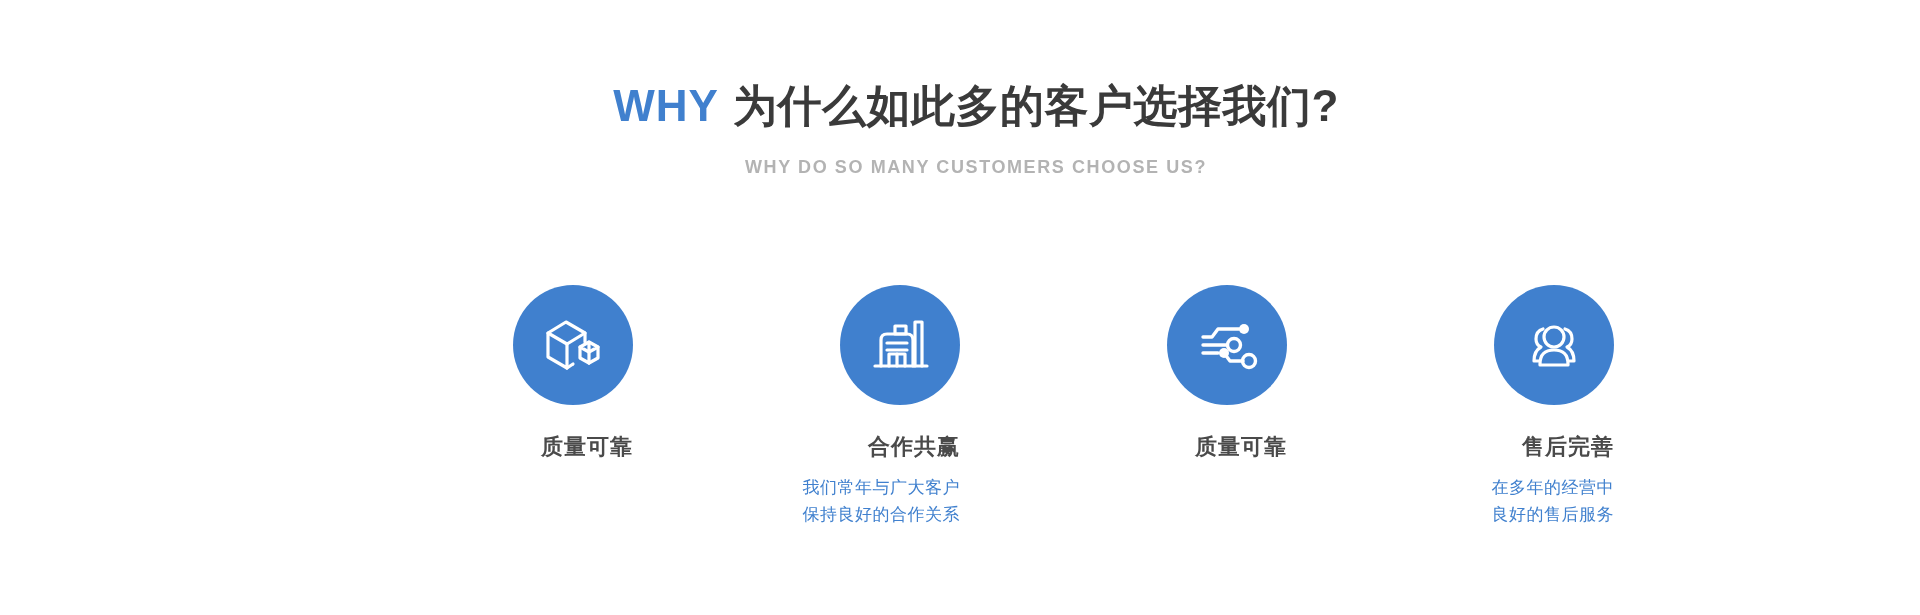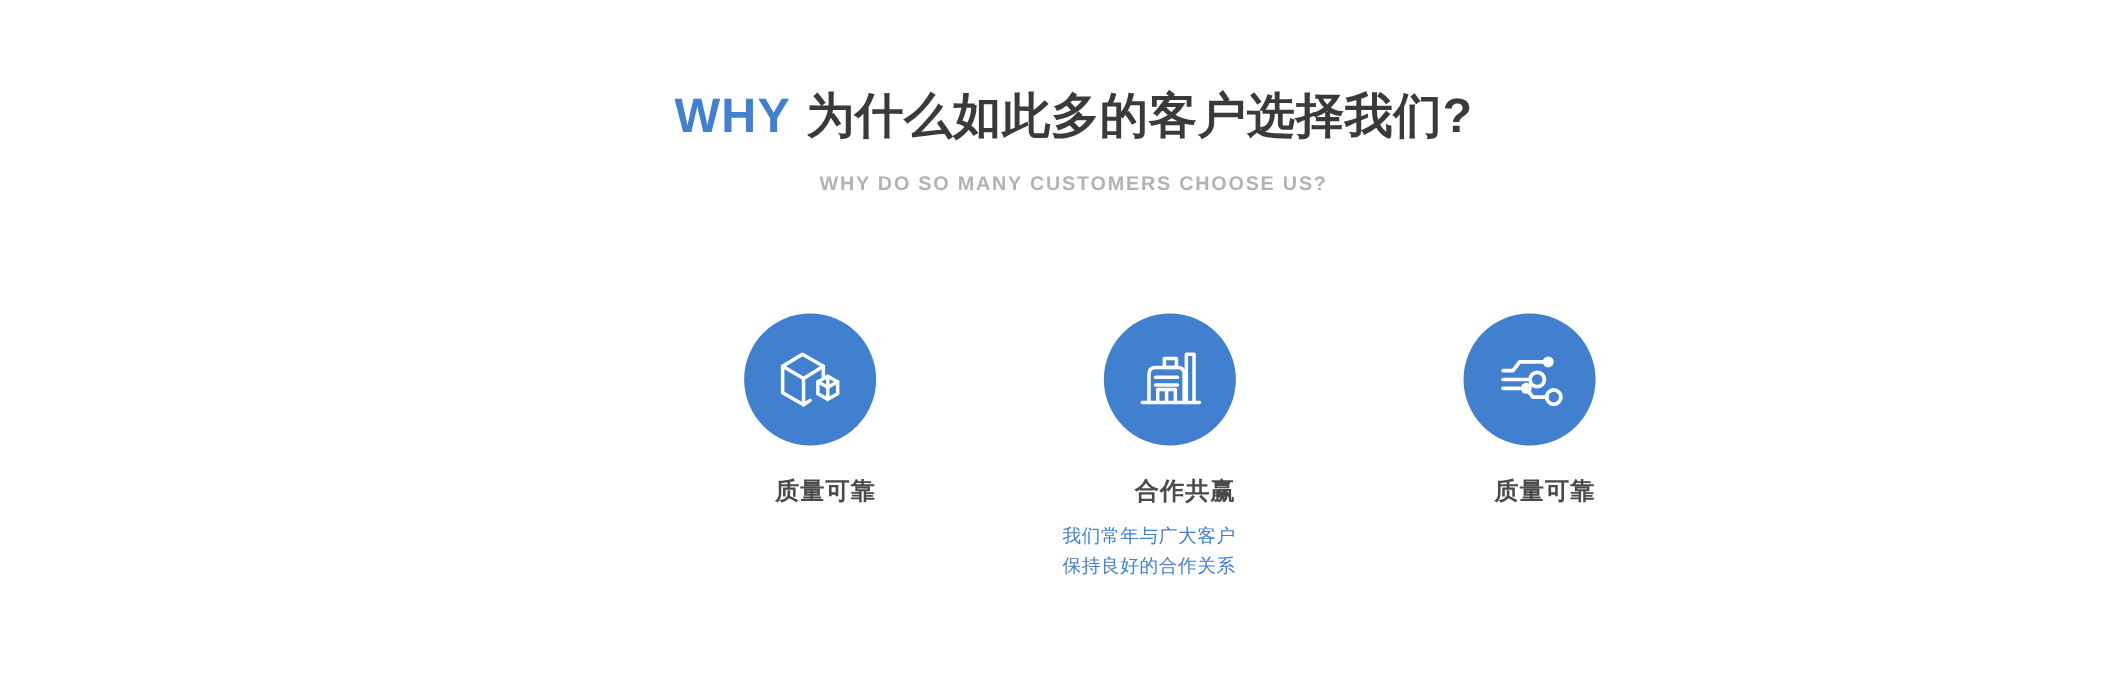--- a/index.html
+++ b/index.html
@@ -181,15 +181,32 @@
             <line x1="9" y1="41" x2="24" y2="41"></line>
             <circle cx="30" cy="41" r="5" fill="#ffffff" stroke="none"></circle>
             <polyline points="30,41 36,49 49,49"></polyline>
             <circle cx="55" cy="49" r="6.5"></circle>
           </svg>
         </span>
       </div>
       <h3 class="feature-title">质量可靠</h3>
     </div>
 
+    <div class="feature">
+      <div class="icon-circle">
+        <span>
+          <svg width="66" height="66" viewBox="0 0 66 66" fill="none" stroke="#ffffff" stroke-width="3.2" stroke-linecap="round" stroke-linejoin="round">
+            <path d="M22 17 Q15 19 15 27 Q15 33 20 35 Q13 39 13 49 L18 49"></path>
+            <path d="M44 17 Q51 19 51 27 Q51 33 46 35 Q53 39 53 49 L48 49"></path>
+            <circle cx="33" cy="25" r="10"></circle>
+            <path d="M19 52 Q19 38 33 38 Q47 38 47 52 L47 53 L19 53 Z"></path>
+          </svg>
+        </span>
+      </div>
+      <h3 class="feature-title">售后完善</h3>
+      <p class="feature-desc">
+        <span class="line">在多年的经营中</span>
+        <span class="line">良好的售后服务</span>
+      </p>
+    </div>
 
   </div>
 </div>
 
 </body></html>

